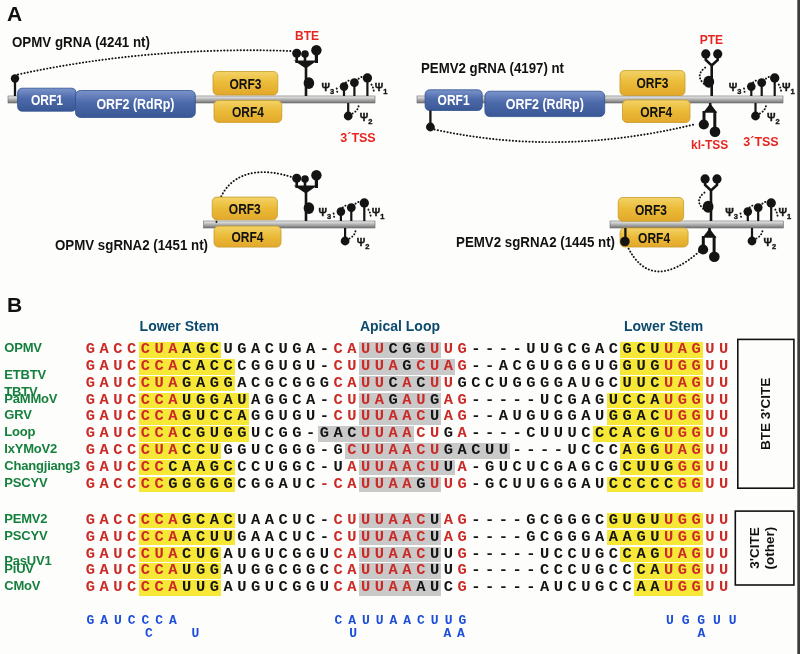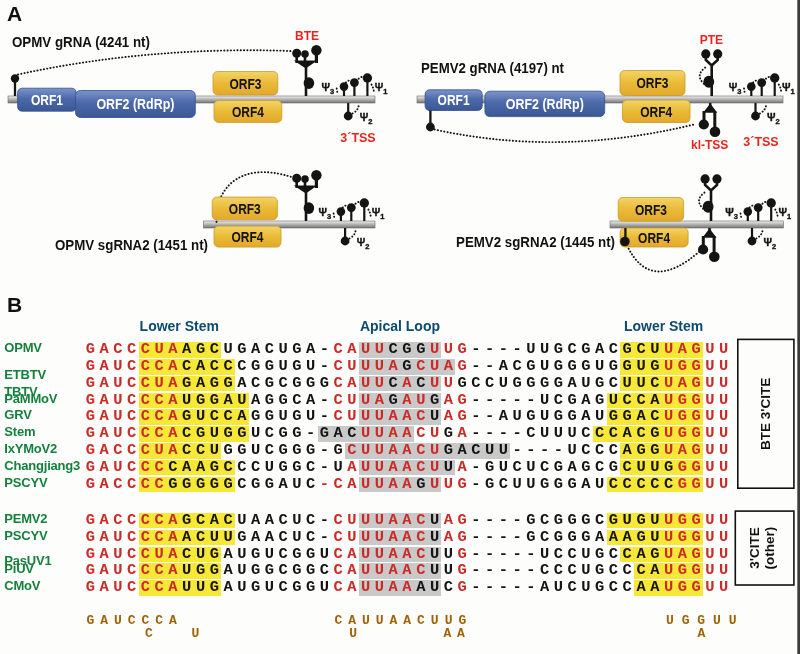--- a/index.html
+++ b/index.html
@@ -3,21 +3,21 @@
 html,body{margin:0;padding:0}
 #pg{position:relative;width:800px;height:654px;background:#fdfdfc;overflow:hidden;
  font-family:"Liberation Sans",sans-serif}
 .rl{position:absolute;left:4.3px;height:15.5px;line-height:15.5px;font-weight:bold;
  font-size:13px;color:#15803d;letter-spacing:-0.2px}
 .sq{position:absolute;left:83.5px;height:15.5px;white-space:nowrap;font-family:Liberation Mono, monospace;font-weight:bold;font-size:15.4px}
 .sq i{font-style:normal;display:inline-block;width:13.78px;text-align:center;height:15.5px;line-height:15.6px}
 .r{color:#cb2b27}.k{color:#141414}
 .y{background:#f7e838}.g{background:#c9c9c9}
 .hd{position:absolute;font-weight:bold;font-size:14px;color:#0c4a6e}
-.cs{position:absolute;height:13px;line-height:13px;white-space:nowrap;font-family:"Liberation Mono",monospace;font-weight:bold;font-size:13px;color:#a16207}
+.cs{position:absolute;height:13px;line-height:13px;white-space:nowrap;font-family:"Liberation Mono",monospace;font-weight:bold;font-size:13px;color:#1d4ed8}
 .cs i{font-style:normal;display:inline-block;width:13.78px;text-align:center}
 </style></head><body>
 <div id="pg">
 <svg width="800" height="654" viewBox="0 0 800 654" style="position:absolute;left:0;top:0">
       <defs>
 <linearGradient id="bg" x1="0" y1="0" x2="0" y2="1">
 <stop offset="0" stop-color="#7b94ca"></stop>
           <stop offset="0.45" stop-color="#4c69aa"></stop>
           <stop offset="1" stop-color="#3a5795"></stop>
         </linearGradient>
@@ -157,21 +157,21 @@
     <div class="rl" style="top:340.2px">OPMV</div>
     <div class="sq" style="top:340.2px"><i class="r">G</i><i class="r">A</i><i class="r">C</i><i class="r">C</i><i class="r y">C</i><i class="r y">U</i><i class="r y">A</i><i class="k y">A</i><i class="k y">G</i><i class="k y">C</i><i class="k">U</i><i class="k">G</i><i class="k">A</i><i class="k">C</i><i class="k">U</i><i class="k">G</i><i class="k">A</i><i class="k">-</i><i class="r">C</i><i class="r">A</i><i class="r g">U</i><i class="r g">U</i><i class="k g">C</i><i class="k g">G</i><i class="k g">G</i><i class="r g">U</i><i class="r">U</i><i class="r">G</i><i class="k">-</i><i class="k">-</i><i class="k">-</i><i class="k">-</i><i class="k">U</i><i class="k">U</i><i class="k">G</i><i class="k">C</i><i class="k">G</i><i class="k">A</i><i class="k">C</i><i class="k y">G</i><i class="k y">C</i><i class="k y">U</i><i class="r y">U</i><i class="r y">A</i><i class="r y">G</i><i class="r">U</i><i class="r">U</i></div>
     <div class="rl" style="top:367px">ETBTV</div>
     <div class="sq" style="top:357.1px"><i class="r">G</i><i class="r">A</i><i class="r">U</i><i class="r">C</i><i class="r y">C</i><i class="r y">C</i><i class="r y">A</i><i class="k y">C</i><i class="k y">A</i><i class="k y">C</i><i class="k y">C</i><i class="k">C</i><i class="k">G</i><i class="k">G</i><i class="k">U</i><i class="k">G</i><i class="k">U</i><i class="k">-</i><i class="r">C</i><i class="r">U</i><i class="r g">U</i><i class="r g">U</i><i class="r g">A</i><i class="k g">G</i><i class="r g">C</i><i class="r g">U</i><i class="r g">A</i><i class="r">G</i><i class="k">-</i><i class="k">-</i><i class="k">A</i><i class="k">C</i><i class="k">G</i><i class="k">U</i><i class="k">G</i><i class="k">G</i><i class="k">G</i><i class="k">U</i><i class="k">G</i><i class="k y">G</i><i class="k y">U</i><i class="k y">G</i><i class="r y">U</i><i class="r y">G</i><i class="r y">G</i><i class="r">U</i><i class="r">U</i></div>
     <div class="rl" style="top:384px">TBTV</div>
     <div class="sq" style="top:373.9px"><i class="r">G</i><i class="r">A</i><i class="r">U</i><i class="r">C</i><i class="r y">C</i><i class="r y">U</i><i class="r y">A</i><i class="k y">G</i><i class="k y">A</i><i class="k y">G</i><i class="k y">G</i><i class="k">A</i><i class="k">C</i><i class="k">G</i><i class="k">C</i><i class="k">G</i><i class="k">G</i><i class="k">G</i><i class="r">C</i><i class="r">A</i><i class="r g">U</i><i class="r g">U</i><i class="k g">C</i><i class="r g">A</i><i class="k g">C</i><i class="r g">U</i><i class="r">U</i><i class="k">G</i><i class="k">C</i><i class="k">C</i><i class="k">U</i><i class="k">G</i><i class="k">G</i><i class="k">G</i><i class="k">G</i><i class="k">A</i><i class="k">U</i><i class="k">G</i><i class="k">C</i><i class="k y">U</i><i class="k y">U</i><i class="k y">C</i><i class="r y">U</i><i class="r y">A</i><i class="r y">G</i><i class="r">U</i><i class="r">U</i></div>
     <div class="rl" style="top:390.6px">PaMMoV</div>
     <div class="sq" style="top:390.6px"><i class="r">G</i><i class="r">A</i><i class="r">U</i><i class="r">C</i><i class="r y">C</i><i class="r y">C</i><i class="r y">A</i><i class="k y">U</i><i class="k y">G</i><i class="k y">G</i><i class="k y">A</i><i class="k y">U</i><i class="k">A</i><i class="k">G</i><i class="k">G</i><i class="k">C</i><i class="k">A</i><i class="k">-</i><i class="r">C</i><i class="r">U</i><i class="r g">U</i><i class="r g">A</i><i class="k g">G</i><i class="r g">A</i><i class="r g">U</i><i class="k g">G</i><i class="r">A</i><i class="r">G</i><i class="k">-</i><i class="k">-</i><i class="k">-</i><i class="k">-</i><i class="k">-</i><i class="k">U</i><i class="k">C</i><i class="k">G</i><i class="k">A</i><i class="k">G</i><i class="k y">U</i><i class="k y">C</i><i class="k y">C</i><i class="k y">A</i><i class="r y">U</i><i class="r y">G</i><i class="r y">G</i><i class="r">U</i><i class="r">U</i></div>
     <div class="rl" style="top:407.4px">GRV</div>
     <div class="sq" style="top:407.4px"><i class="r">G</i><i class="r">A</i><i class="r">U</i><i class="r">C</i><i class="r y">C</i><i class="r y">C</i><i class="r y">A</i><i class="k y">G</i><i class="k y">U</i><i class="k y">C</i><i class="k y">C</i><i class="k y">A</i><i class="k">G</i><i class="k">G</i><i class="k">U</i><i class="k">G</i><i class="k">U</i><i class="k">-</i><i class="r">C</i><i class="r">U</i><i class="r g">U</i><i class="r g">U</i><i class="r g">A</i><i class="r g">A</i><i class="r g">C</i><i class="k g">U</i><i class="r">A</i><i class="r">G</i><i class="k">-</i><i class="k">-</i><i class="k">A</i><i class="k">U</i><i class="k">G</i><i class="k">U</i><i class="k">G</i><i class="k">G</i><i class="k">A</i><i class="k">U</i><i class="k y">G</i><i class="k y">G</i><i class="k y">A</i><i class="k y">C</i><i class="r y">U</i><i class="r y">G</i><i class="r y">G</i><i class="r">U</i><i class="r">U</i></div>
-    <div class="rl" style="top:424.2px">Stem</div>
+    <div class="rl" style="top:424.2px">Loop</div>
     <div class="sq" style="top:424.2px"><i class="r">G</i><i class="r">A</i><i class="r">U</i><i class="r">C</i><i class="r y">C</i><i class="r y">C</i><i class="r y">A</i><i class="k y">C</i><i class="k y">G</i><i class="k y">U</i><i class="k y">G</i><i class="k y">G</i><i class="k">U</i><i class="k">C</i><i class="k">G</i><i class="k">G</i><i class="k">-</i><i class="k g">G</i><i class="k g">A</i><i class="k g">C</i><i class="r g">U</i><i class="r g">U</i><i class="r g">A</i><i class="r g">A</i><i class="r">C</i><i class="r">U</i><i class="k">G</i><i class="r">A</i><i class="k">-</i><i class="k">-</i><i class="k">-</i><i class="k">-</i><i class="k">C</i><i class="k">U</i><i class="k">U</i><i class="k">U</i><i class="k">C</i><i class="k y">C</i><i class="k y">C</i><i class="k y">A</i><i class="k y">C</i><i class="k y">G</i><i class="r y">U</i><i class="r y">G</i><i class="r y">G</i><i class="r">U</i><i class="r">U</i></div>
     <div class="rl" style="top:441.1px">IxYMoV2</div>
     <div class="sq" style="top:441.1px"><i class="r">G</i><i class="r">A</i><i class="r">C</i><i class="r">C</i><i class="r y">C</i><i class="r y">U</i><i class="r y">A</i><i class="k y">C</i><i class="k y">C</i><i class="k y">U</i><i class="k">G</i><i class="k">G</i><i class="k">U</i><i class="k">C</i><i class="k">G</i><i class="k">G</i><i class="k">G</i><i class="k">-</i><i class="k">G</i><i class="r g">C</i><i class="r g">U</i><i class="r g">U</i><i class="r g">A</i><i class="r g">A</i><i class="r g">C</i><i class="r g">U</i><i class="k g">G</i><i class="k g">A</i><i class="k g">C</i><i class="k g">U</i><i class="k g">U</i><i class="k">-</i><i class="k">-</i><i class="k">-</i><i class="k">-</i><i class="k">U</i><i class="k">C</i><i class="k">C</i><i class="k">C</i><i class="k y">A</i><i class="k y">G</i><i class="k y">G</i><i class="r y">U</i><i class="r y">A</i><i class="r y">G</i><i class="r">U</i><i class="r">U</i></div>
     <div class="rl" style="top:457.9px">Changjiang3</div>
     <div class="sq" style="top:457.9px"><i class="r">G</i><i class="r">A</i><i class="r">U</i><i class="r">C</i><i class="r y">C</i><i class="r y">C</i><i class="k y">C</i><i class="k y">A</i><i class="k y">A</i><i class="k y">G</i><i class="k y">C</i><i class="k">C</i><i class="k">C</i><i class="k">U</i><i class="k">G</i><i class="k">G</i><i class="k">C</i><i class="k">-</i><i class="k">U</i><i class="r">A</i><i class="r g">U</i><i class="r g">U</i><i class="r g">A</i><i class="r g">A</i><i class="r g">C</i><i class="r g">U</i><i class="k g">U</i><i class="r">A</i><i class="k">-</i><i class="k">G</i><i class="k">U</i><i class="k">C</i><i class="k">U</i><i class="k">C</i><i class="k">G</i><i class="k">A</i><i class="k">G</i><i class="k">C</i><i class="k">G</i><i class="k y">C</i><i class="k y">U</i><i class="k y">U</i><i class="k y">G</i><i class="r y">G</i><i class="r y">G</i><i class="r">U</i><i class="r">U</i></div>
     <div class="rl" style="top:474.6px">PSCYV</div>
     <div class="sq" style="top:474.6px"><i class="r">G</i><i class="r">A</i><i class="r">C</i><i class="r">C</i><i class="r y">C</i><i class="r y">C</i><i class="k y">G</i><i class="k y">G</i><i class="k y">G</i><i class="k y">G</i><i class="k y">G</i><i class="k">C</i><i class="k">G</i><i class="k">G</i><i class="k">A</i><i class="k">U</i><i class="k">C</i><i class="r">-</i><i class="r">C</i><i class="r">A</i><i class="r g">U</i><i class="r g">U</i><i class="r g">A</i><i class="r g">A</i><i class="k g">G</i><i class="r g">U</i><i class="r">U</i><i class="r">G</i><i class="k">-</i><i class="k">G</i><i class="k">C</i><i class="k">U</i><i class="k">U</i><i class="k">G</i><i class="k">G</i><i class="k">G</i><i class="k">A</i><i class="k">U</i><i class="k y">C</i><i class="k y">C</i><i class="k y">C</i><i class="k y">C</i><i class="k y">C</i><i class="r y">G</i><i class="r y">G</i><i class="r">U</i><i class="r">U</i></div>
     <div class="rl" style="top:510.6px">PEMV2</div>
     <div class="sq" style="top:510.6px"><i class="r">G</i><i class="r">A</i><i class="r">C</i><i class="r">C</i><i class="r y">C</i><i class="r y">C</i><i class="r y">A</i><i class="k y">G</i><i class="k y">C</i><i class="k y">A</i><i class="k y">C</i><i class="k">U</i><i class="k">A</i><i class="k">A</i><i class="k">C</i><i class="k">U</i><i class="k">C</i><i class="k">-</i><i class="r">C</i><i class="r">U</i><i class="r g">U</i><i class="r g">U</i><i class="r g">A</i><i class="r g">A</i><i class="r g">C</i><i class="k g">U</i><i class="r">A</i><i class="r">G</i><i class="k">-</i><i class="k">-</i><i class="k">-</i><i class="k">-</i><i class="k">G</i><i class="k">C</i><i class="k">G</i><i class="k">G</i><i class="k">G</i><i class="k">C</i><i class="k y">G</i><i class="k y">U</i><i class="k y">G</i><i class="k y">U</i><i class="r y">U</i><i class="r y">G</i><i class="r y">G</i><i class="r">U</i><i class="r">U</i></div>
     <div class="rl" style="top:527.5px">PSCYV</div>

